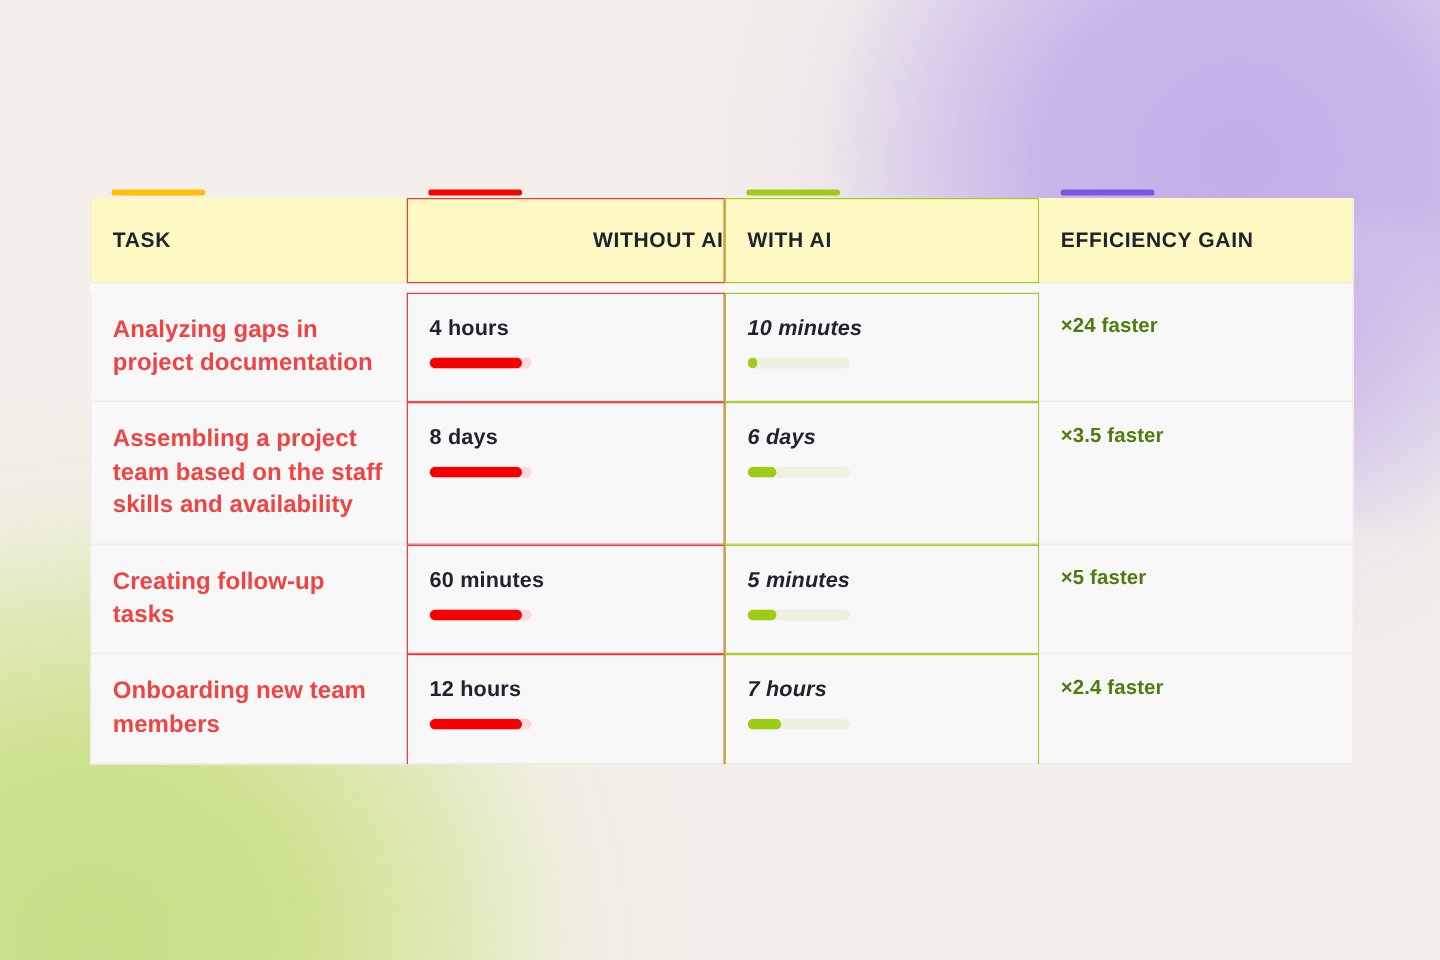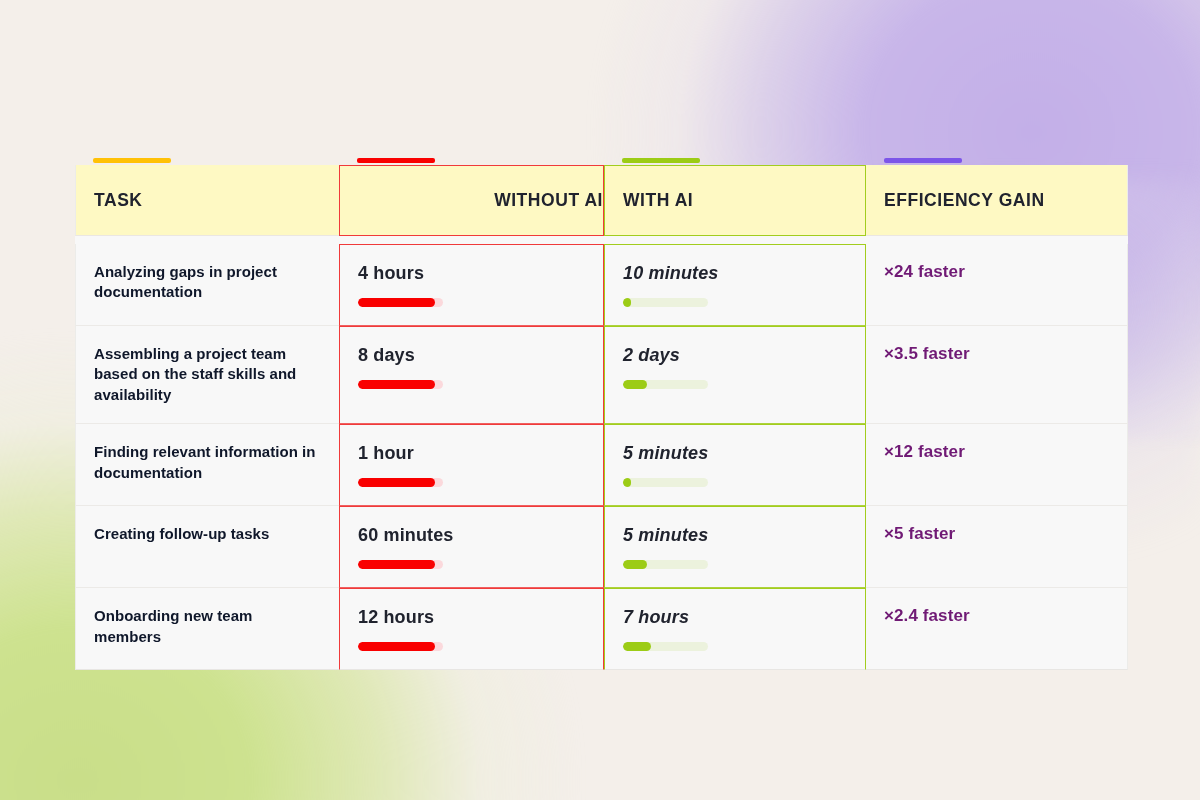--- a/index.html
+++ b/index.html
@@ -116,31 +116,31 @@
   tbody td {
     background: #f8f8f8;
     vertical-align: top;
     padding: 18px 18px 18px 18px;
     border-bottom: 1px solid #eceae7;
   }
   tbody tr:last-child td { border-bottom: 1px solid #e8e6e3; }
 
   td.td-task {
     border-left: 1px solid #ecece9;
-    font-size: 15px;
+    font-size: 20px;
     line-height: 1.36;
     font-weight: 600;
-    color: #0f172a;
+    color: #ef4444;
     letter-spacing: 0.05px;
   }
   td.td-gain {
     border-right: 1px solid #ecece9;
     font-size: 17px;
     font-weight: 700;
-    color: #701a75;
+    color: #4d7c0f;
     letter-spacing: 0.1px;
   }
 
   
   td.td-without {
     border: 1px solid #f03a3a;
     border-bottom-color: #f06060;
   }
   td.td-with {
     border: 1px solid #a2cd1e;
@@ -242,45 +242,27 @@
         </tr>
         <tr>
           <td class="td-task"><span>Assembling a project team based on the staff skills and availability</span></td>
           <td class="td-without">
             <span class="value">8 days</span>
             <div class="bar-track red">
               <div class="bar-fill red" style="width: 90%;"></div>
             </div>
           </td>
           <td class="td-with">
-            <span class="value">2 days</span>
+            <span class="value">6 days</span>
             <div class="bar-track green">
               <div class="bar-fill green" style="width: 28%;"></div>
             </div>
           </td>
           <td class="td-gain">
             <span class="gain-text">×3.5 faster</span>
-          </td>
-        </tr>
-        <tr>
-          <td class="td-task"><span>Finding relevant information in documentation</span></td>
-          <td class="td-without">
-            <span class="value">1 hour</span>
-            <div class="bar-track red">
-              <div class="bar-fill red" style="width: 90%;"></div>
-            </div>
-          </td>
-          <td class="td-with">
-            <span class="value">5 minutes</span>
-            <div class="bar-track green">
-              <div class="bar-fill green" style="width: 9%;"></div>
-            </div>
-          </td>
-          <td class="td-gain">
-            <span class="gain-text">×12 faster</span>
           </td>
         </tr>
         <tr>
           <td class="td-task"><span>Creating follow-up tasks</span></td>
           <td class="td-without">
             <span class="value">60 minutes</span>
             <div class="bar-track red">
               <div class="bar-fill red" style="width: 90%;"></div>
             </div>
           </td>

